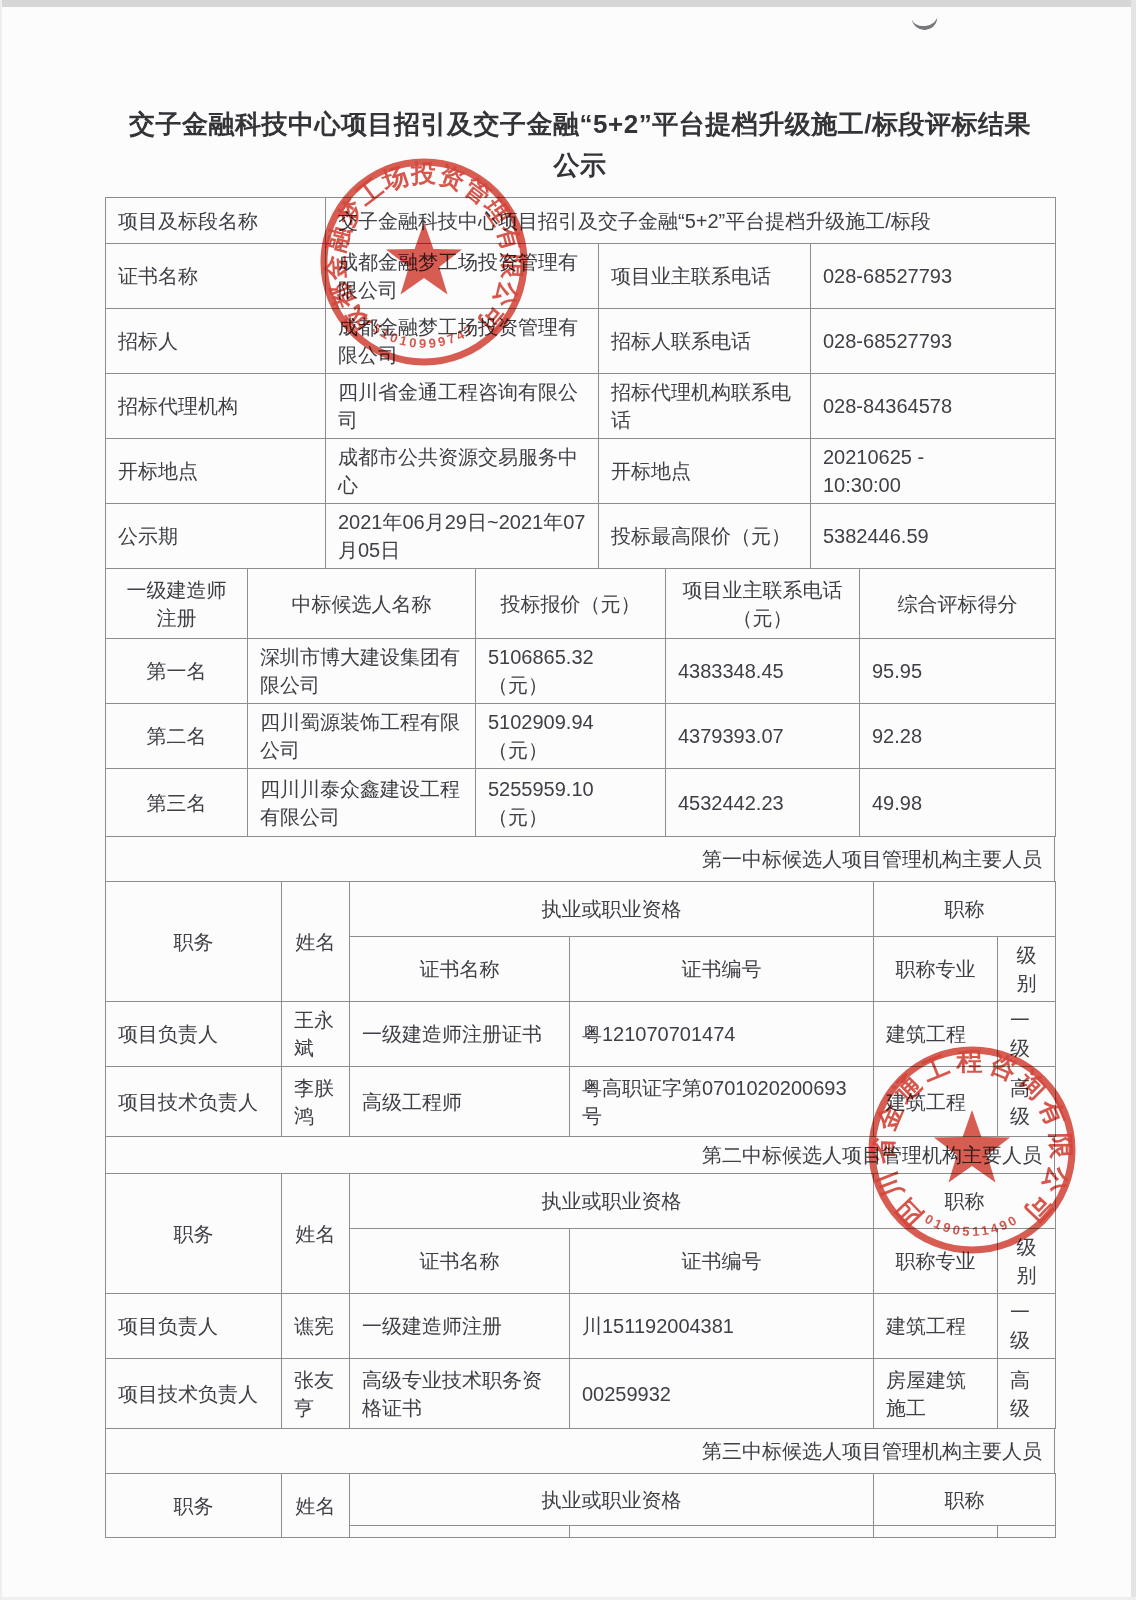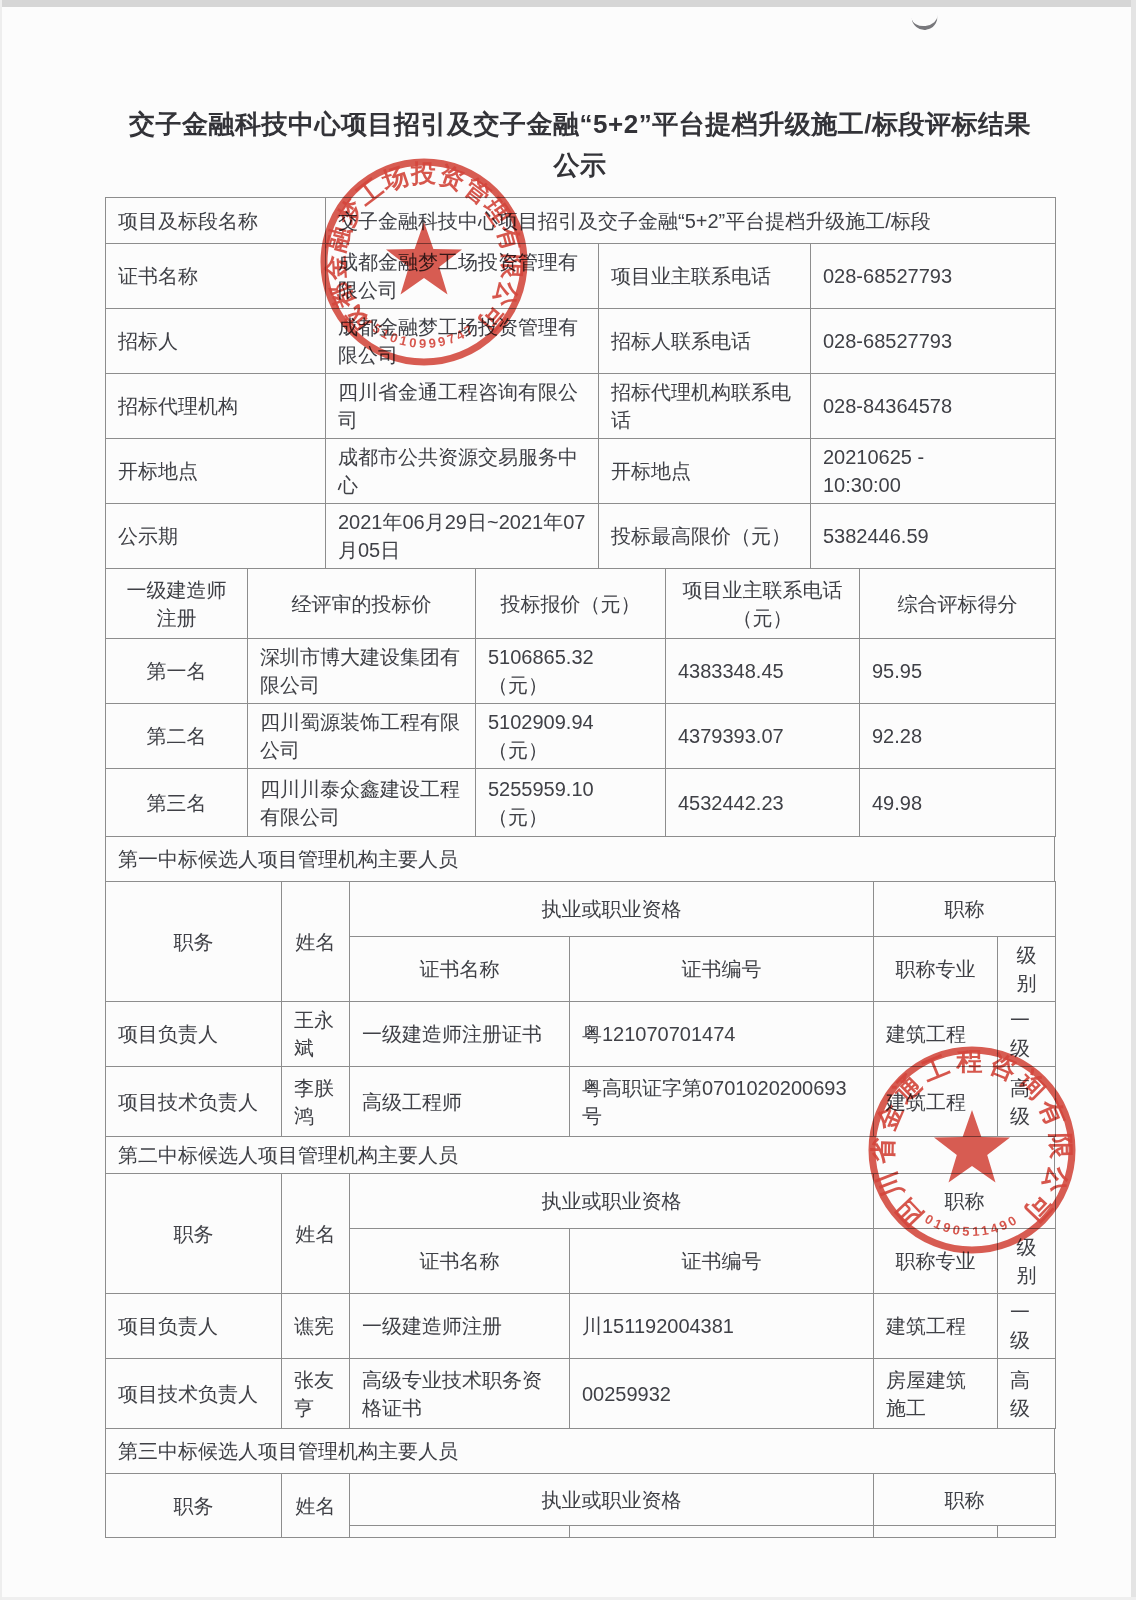--- a/index.html
+++ b/index.html
@@ -26,21 +26,21 @@
   table.t{
     width:950px;border-collapse:collapse;table-layout:fixed;
     margin-top:-1px;
   }
   table.t td{
     border:1px solid #8d8d8d;font-size:20px;color:#3f4046;
     padding:4px 12px;vertical-align:middle;line-height:28px;
     white-space:pre-line;overflow:hidden;
   }
   td.c{text-align:center;}
-  td.secbar{text-align:left;padding-left:14px;}
+  td.secbar{text-align:right;padding-left:14px;}
   .seal{position:absolute;mix-blend-mode:multiply;opacity:.92;}
   .seal-1{left:318px;top:156px;}
   .seal-2{left:866px;top:1044px;}
 </style>
 </head>
 <body>
 
 <div class="edge-top"></div>
 <div class="edge-right"></div>
 <div class="edge-bottom"></div>
@@ -104,21 +104,21 @@
     <colgroup>
         <col style="width:142px">
         <col style="width:228px">
         <col style="width:190px">
         <col style="width:194px">
         <col style="width:196px">
       </colgroup>
     <tbody>
         <tr style="height:70px">
       <td class="c">一级建造师注册</td>
-      <td class="c">经评审的投标价</td>
+      <td class="c">中标候选人名称</td>
       <td class="c">投标报价（元）</td>
       <td class="c">项目业主联系电话（元）</td>
       <td class="c">综合评标得分</td>
     </tr>
     <tr style="height:65px">
       <td class="c">第一名</td>
       <td>深圳市博大建设集团有限公司</td>
       <td>5106865.32（元）</td>
       <td>4383348.45</td>
       <td>95.95</td>

